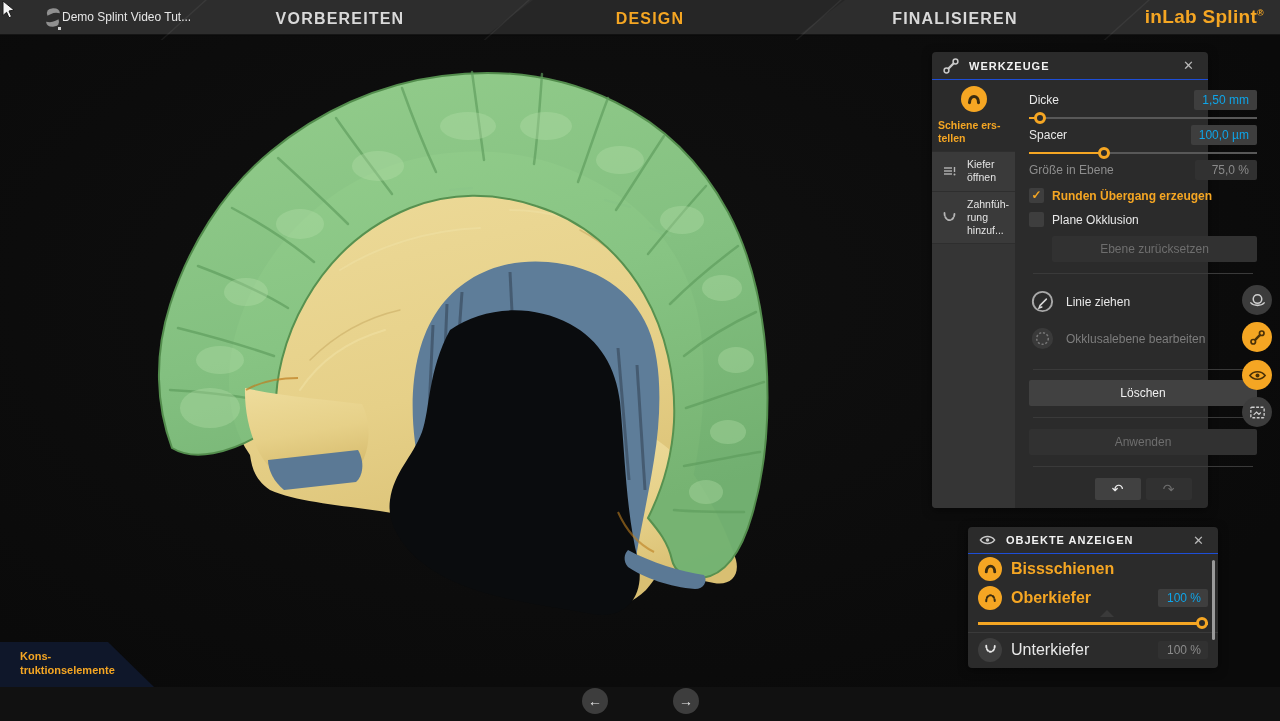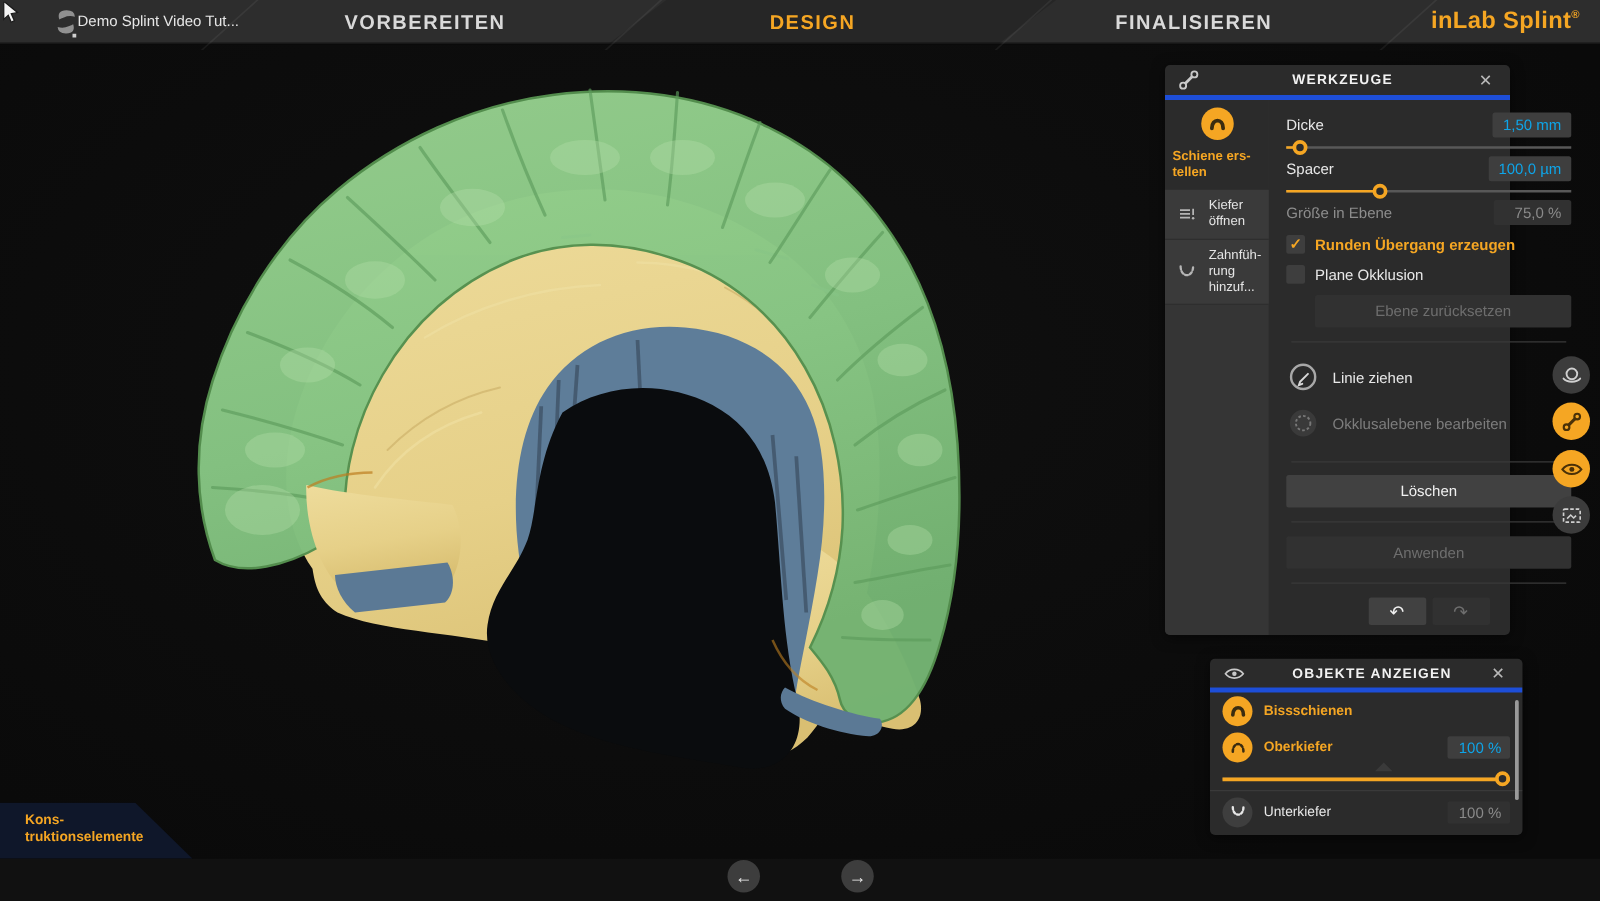--- a/index.html
+++ b/index.html
@@ -28,21 +28,21 @@
     background:radial-gradient(1100px 620px at 44% 40%, #101010 0%, #0a0a0a 75%); }
   #model-svg { position:absolute; left:150px; top:24px; }
 
   
   #cursor { position:absolute; left:2px; top:1px; z-index:99; }
 
   
   .panel { position:absolute; background:#2b2b2b; border-radius:4px; z-index:30;
     box-shadow:0 2px 10px rgba(0,0,0,0.5); color:#e8e8e8; }
   .panel-header { height:28px; display:flex; align-items:center; padding:0 10px;
-    border-bottom:4px solid #1d4ed8;text-align:center; }
+    border-bottom:1px solid #1d4ed8; }
   .panel-title { font-size:11px; font-weight:bold; letter-spacing:1px; color:#f2f2f2;
     margin-left:9px; flex:1; }
   .close-btn { color:#b8b8b8; font-size:13px; cursor:pointer; padding:2px 4px; }
 
   
   #tools-panel { left:932px; top:52px; width:276px; height:456px; }
   #tools-body { display:flex; height:428px; }
   #tools-tabs { width:103px; background:#353535; border-bottom-left-radius:4px; }
   .tool-tab { display:flex; align-items:center; gap:7px; padding:6px 6px;
     background:#3a3a3a; border-bottom:1px solid #2e2e2e; cursor:pointer; min-height:32px; }
@@ -90,21 +90,21 @@
     cursor:pointer; z-index:35; }
   .float-btn.on { background:#f5a623; }
 
   
   #objects-panel { left:968px; top:527px; width:250px; height:141px; overflow:hidden; }
   .obj-row { display:flex; align-items:center; gap:9px; padding:4px 10px; height:29px; }
   .obj-icon { width:24px; height:24px; min-width:24px; border-radius:50%;
     display:flex; align-items:center; justify-content:center; }
   .obj-icon.orange { background:#f5a623; }
   .obj-icon.dark { background:#3e3e3e; }
-  .obj-label { font-size:11px; flex:1; }
+  .obj-label { font-size:16px; flex:1; }
   .obj-label.on { color:#f5a623; font-weight:bold; }
   .obj-valbox { min-width:50px; padding:2px 7px; }
   #obj-slider-wrap { position:relative; margin:5px 10px 3px 10px; height:12px; }
   .notch { position:absolute; left:122px; top:-7px; width:0; height:0;
     border-left:7px solid transparent; border-right:7px solid transparent;
     border-bottom:7px solid #3a3a3a; }
   #obj-divider { height:1px; background:#3a3a3a; margin:2px 0; }
   #obj-scrollbar { position:absolute; right:3px; top:33px; width:3px; height:80px;
     background:#9a9a9a; border-radius:2px; cursor:pointer; }
 

